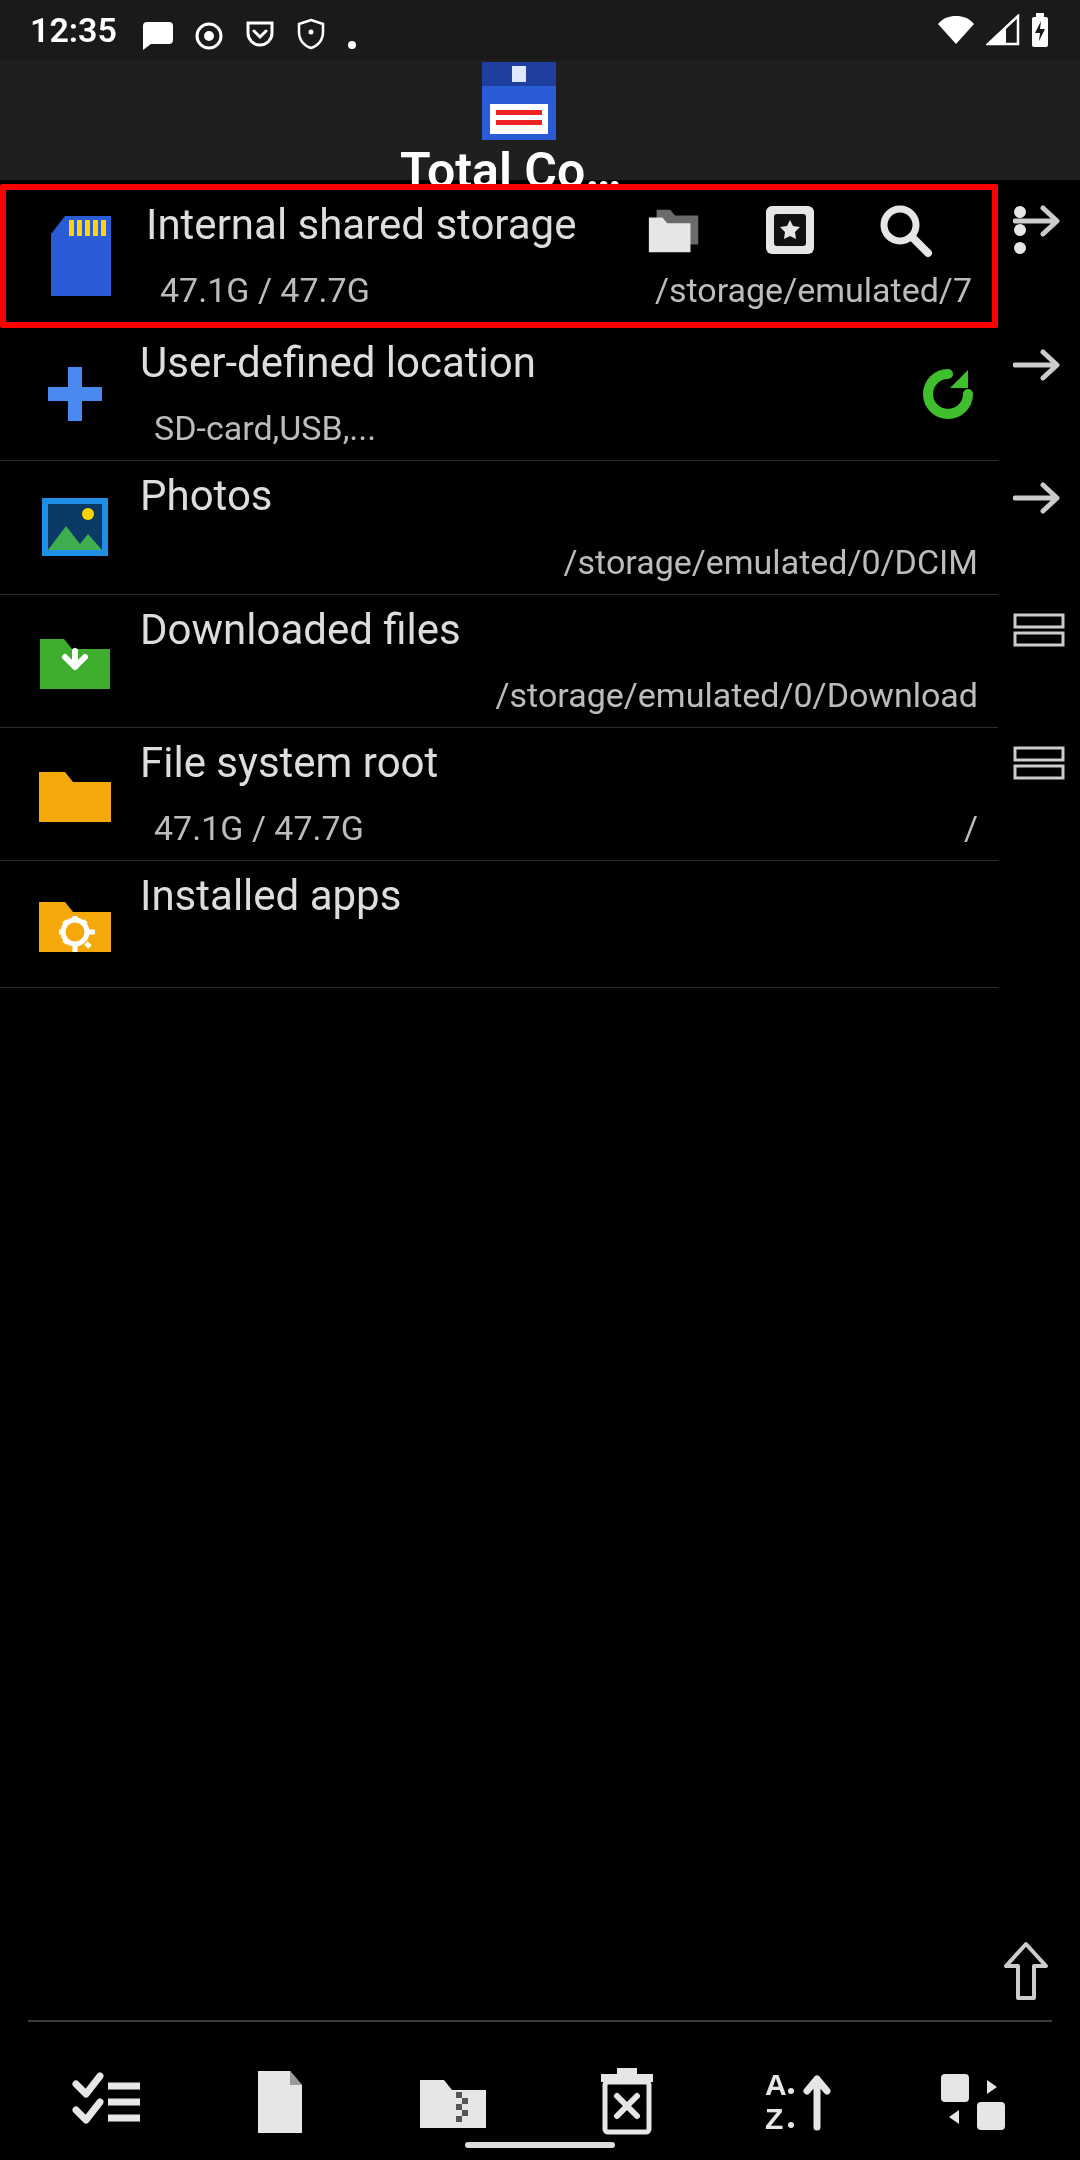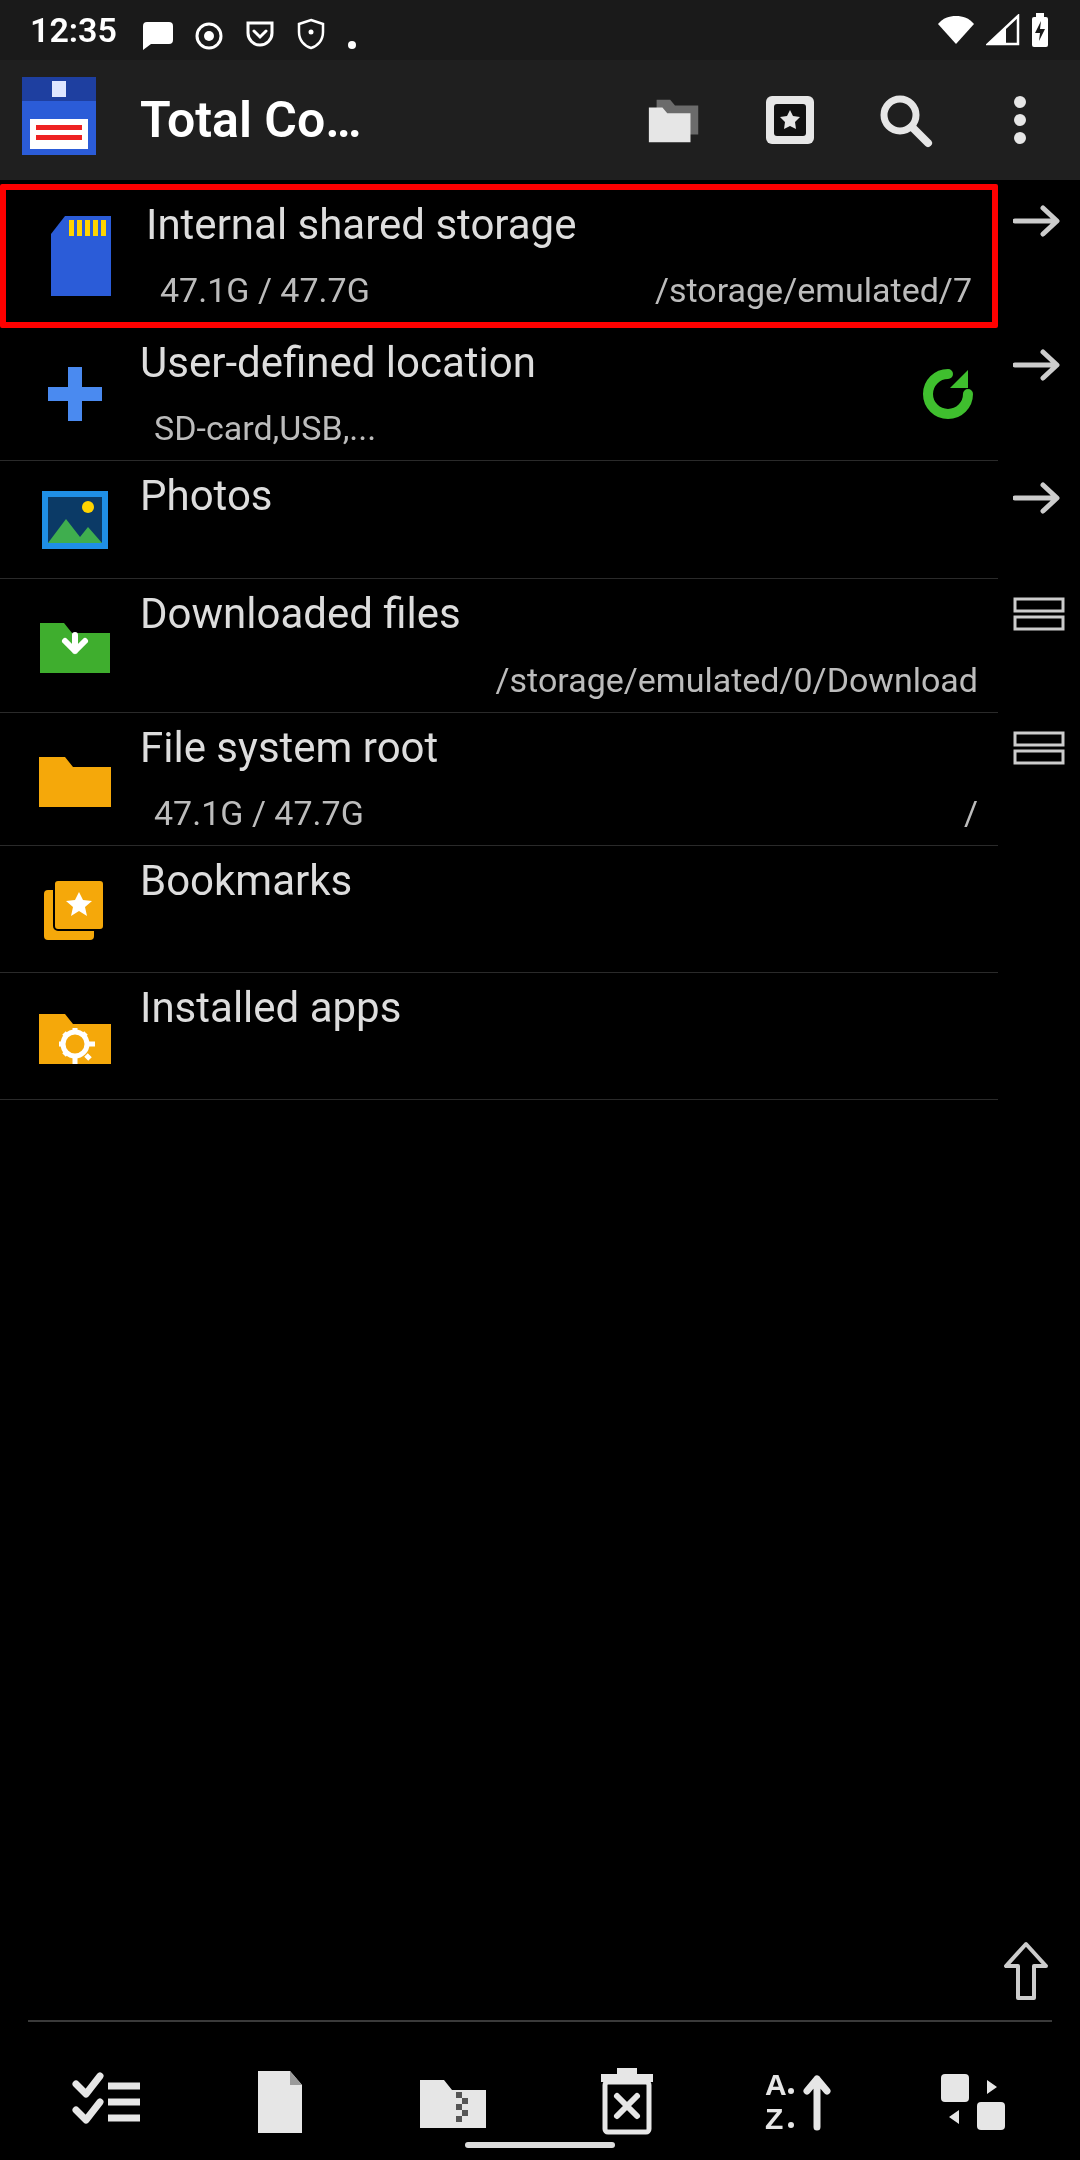--- a/index.html
+++ b/index.html
@@ -3,21 +3,21 @@
 <meta charset="utf-8">
 <style>
   * { margin:0; padding:0; box-sizing:border-box; }
   html,body { width:1080px; height:2160px; background:#000; font-family:Roboto,Arial,sans-serif; color:#ddd; overflow:hidden; }
   
   .status-bar { height:60px; background:#1a1a1a; display:flex; align-items:center; padding:0 30px; font-size:34px; font-weight:600; color:#fff; }
   .status-left { display:flex; align-items:flex-end; gap:22px; }
   .status-right { margin-left:auto; display:flex; align-items:center; gap:10px; }
   .stat-ico { display:inline-flex; align-items:center; justify-content:center; }
   
-  .app-bar { height:120px; background:#1f1f1f; display:flex; align-items:center; padding:0 20px; }
+  .app-bar { height:120px; background:#1f1f1f; display:flex; align-items:center; padding:0 20px;flex-direction:column; }
   .app-icon { width:90px; height:90px; margin-right:30px; }
   .app-title { font-size:50px; font-weight:600; color:#fff; flex:0 0 auto; width:280px; white-space:nowrap; overflow:hidden; }
   .app-actions { margin-left:auto; display:flex; align-items:center; gap:55px; padding-right:10px; }
   .act-btn { width:60px; height:60px; display:flex; align-items:center; justify-content:center; }
   
   .list { padding-top:4px; }
   .row-wrap { display:flex; align-items:stretch; }
   .row { flex:1; display:flex; min-height:118px; padding:12px 10px 12px 20px; border-bottom:1px solid #2a2a2a; }
   .row.highlight { border:6px solid #ff0000; border-radius:2px; min-height:126px; }
   .row-icon { width:110px; display:flex; align-items:center; justify-content:center; }
@@ -199,20 +199,24 @@
       <div class="row-icon">
         <svg width="74" height="74" viewBox="0 0 74 74">
           <rect x="4" y="8" width="66" height="58" fill="#1f8fe6"></rect>
           <rect x="10" y="14" width="54" height="46" fill="#0b3a66"></rect>
           <circle cx="50" cy="24" r="6" fill="#ffd400"></circle>
           <path d="M10 60l18-24 14 18 8-10 14 16z" fill="#3fae4e"></path>
         </svg>
       </div>
       <div class="row-body">
         <div class="row-title">Photos</div>
+        <div class="row-sub">
+          <span class="left"></span>
+          <span class="right">/storage/emulated/0/DCIM</span>
+        </div>
       </div>
     </div>
     <div class="side-col">
       <svg width="52" height="38" viewBox="0 0 52 38">
           <path d="M2 19h40M30 6l14 13-14 13" fill="none" stroke="#ccc" stroke-width="5" stroke-linecap="round" stroke-linejoin="round"></path>
         </svg>
     </div>
   </div>
 
   <div class="row-wrap">
@@ -255,39 +259,20 @@
       </div>
     </div>
     <div class="side-col">
       <svg width="52" height="34" viewBox="0 0 52 34">
           <rect x="2" y="2" width="48" height="12" fill="none" stroke="#ccc" stroke-width="3"></rect>
           <rect x="2" y="20" width="48" height="12" fill="none" stroke="#ccc" stroke-width="3"></rect>
         </svg>
     </div>
   </div>
 
-  <div class="row-wrap">
-    <div class="row">
-      <div class="row-icon">
-        <svg width="74" height="74" viewBox="0 0 74 74">
-          <rect x="6" y="18" width="50" height="50" rx="4" fill="#f5a80a"></rect>
-          <rect x="16" y="8" width="50" height="50" rx="4" fill="#f5a80a" stroke="#000" stroke-width="2"></rect>
-          <path d="M41 20l4 8 9 1-7 6 2 9-8-5-8 5 2-9-7-6 9-1z" fill="#fff"></path>
-        </svg>
-      </div>
-      <div class="row-body">
-        <div class="row-title">Bookmarks</div>
-        <div class="row-sub" style="min-height:34px;">
-          <span class="left"></span>
-          <span class="right"></span>
-        </div>
-      </div>
-    </div>
-    <div class="side-col"></div>
-  </div>
 
   <div class="row-wrap">
     <div class="row">
       <div class="row-icon">
         <svg width="80" height="64" viewBox="0 0 80 64">
           <path d="M4 10h26l8 10h38v40H4z" fill="#f5a80a"></path>
           <circle cx="40" cy="40" r="12" fill="none" stroke="#fff" stroke-width="5"></circle>
           <path d="M40 24v6M40 54v6M24 40h6M54 40h6M29 29l4 4M51 51l4 4M51 29l-4 4M29 51l4-4" stroke="#fff" stroke-width="5"></path>
         </svg>
       </div>

